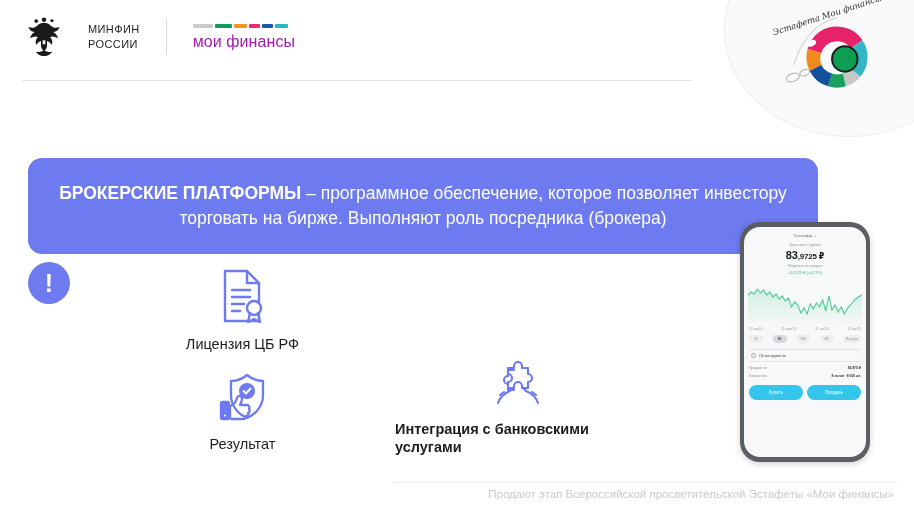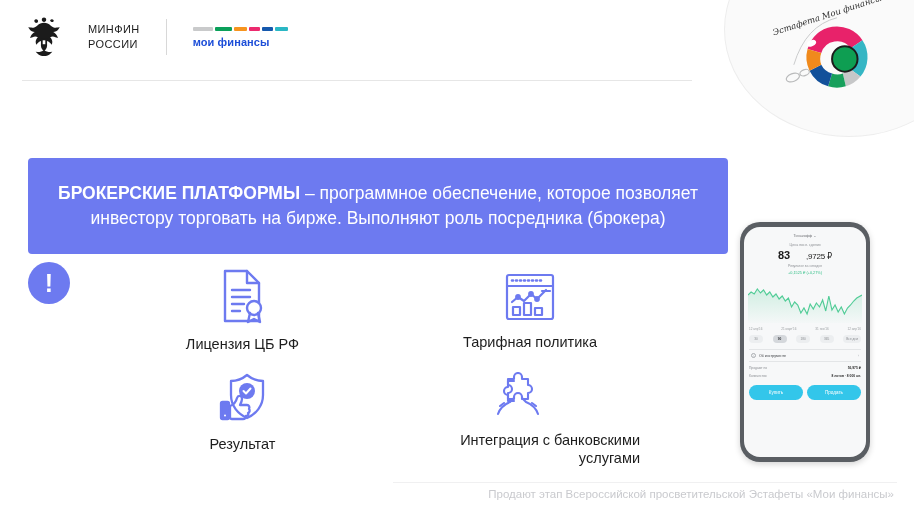--- a/index.html
+++ b/index.html
@@ -21,41 +21,41 @@
   }
 
   
   .header { position:absolute; top:14px; left:22px; display:flex; align-items:center; gap:22px; }
   .emblem { width:44px; height:46px; }
   .minfin-text { font-size:11px; font-weight:normal; color:#1c1c1c; line-height:1.35; letter-spacing:.4px; }
   .logo-divider { width:1px; height:36px; background:#d8d8d8; margin:0 4px; }
   .mf-logo { display:flex; flex-direction:column; gap:5px; }
   .mf-bars { display:flex; gap:2px; }
   .mf-bars span { height:4px; border-radius:1px; display:block; }
-  .mf-name { font-size:11px; font-weight:bold; color:#1d4ed8; letter-spacing:.1px; }
+  .mf-name { font-size:16px; font-weight:normal; color:#a21caf; letter-spacing:.1px; }
   .header-rule { position:absolute; top:80px; left:22px; width:670px; height:1px; background:#e6e6e6; }
 
   
   .estafeta { position:absolute; top:6px; right:18px; width:122px; height:98px; }
   .estafeta .script { position:absolute; top:4px; left:-4px; font-size:8.5px; color:#2f2f2f;
       font-family:"DejaVu Serif", serif; font-style:italic; transform:rotate(-18deg); white-space:nowrap; }
 
   
   .title {
     position:absolute; left:26px; top:96px;
     font-size:35px; font-weight:bold; color:#2b2b2b;
     letter-spacing:-0.2px;
   }
 
   
   .callout {
     position:absolute; left:28px; top:158px;
-    width:700px; height:96px;
+    width:790px; height:96px;
     background:#6d7af0;
-    border-radius:4px;
+    border-radius:14px;
     color:#ffffff;
     display:flex; align-items:center; justify-content:center;
     text-align:center;
     padding:6px 26px;
     font-size:17.5px; line-height:1.45;
   }
   .callout b { font-weight:bold; }
 
   
   .excl-badge {
@@ -63,26 +63,26 @@
     width:42px; height:42px; border-radius:50%;
     background:#6d7af0;
     display:flex; align-items:center; justify-content:center;
   }
   .excl-badge .mark { color:#fff; font-size:25px; font-weight:bold; line-height:1; font-family:"Liberation Sans",sans-serif; }
 
   
   .feature { position:absolute; display:flex; flex-direction:column; align-items:center; }
   .feature .ficon { margin-bottom:7px; }
   .feature .flabel {
-    font-size:14.5px; color:#1d1d1d; text-align:right; line-height:1.25;
+    font-size:14.5px; color:#1d1d1d; text-align:left; line-height:1.25;
   }
   #feat-license   { left:160px; top:268px; width:165px; }
   #feat-tariff    { left:435px; top:272px; width:190px; }
   #feat-reliab    { left:165px; top:372px; width:155px; }
-  #feat-integr    { left:395px; top:372px; width:245px; }
+  #feat-integr    { left:395px; top:361px; width:245px;font-weight:bold; }
 
   
   .phone {
     position:absolute; left:740px; top:222px;
     width:130px; height:240px;
     border-radius:20px;
     background:#5a5e63;
     padding:5px 4px;
     box-shadow:0 2px 6px rgba(0,0,0,.18);
   }
@@ -91,21 +91,21 @@
     border-radius:16px;
     background:#f7f8f9;
     overflow:hidden;
     position:relative;
     font-size:3.6px;
     color:#2a2a2a;
   }
   .ph-ticker { text-align:center; font-size:3.9px; color:#77797d; padding-top:6px; }
   .ph-sub { text-align:center; font-size:3.6px; color:#8d9095; margin-top:5px; }
   .ph-price { text-align:center; font-size:11px; font-weight:bold; color:#1b1b1b; margin-top:2px; letter-spacing:-.2px;}
-  .ph-price small{ font-size:8px; font-weight:normal;padding-left:16px; }
+  .ph-price small{ font-size:8px; font-weight:bold; }
   .ph-sub2 { text-align:center; font-size:3.5px; color:#8d9095; margin-top:3px; }
   .ph-delta { text-align:center; font-size:3.8px; color:#35c08a; margin-top:2px; }
   .ph-chart { margin-top:6px; padding:0 4px; }
   .ph-dates { display:flex; justify-content:space-between; padding:3px 5px 0 5px; font-size:3.1px; color:#9a9da1; }
   .ph-periods { display:flex; justify-content:space-between; padding:4px 5px 0 5px; }
   .ph-periods span {
     font-size:3.2px; color:#8b8e92; background:#eceef0;
     border-radius:6px; padding:2px 3px; min-width:14px; text-align:center;
   }
   .ph-periods span.sel { background:#d5d8dc; color:#35383c; font-weight:bold; }
@@ -211,38 +211,20 @@
         <path d="M8 3 h22 l12 12 v38 H8 Z"></path>
         <path d="M30 3 v12 h12"></path>
         <path d="M15 22 h18 M15 29 h18 M15 36 h12 M15 43 h8"></path>
         <circle cx="37" cy="40" r="7" fill="#fff"></circle>
         <path d="M33 45 l-2 9 6-3 6 3 -2 -9"></path>
       </svg>
     </span>
     <span class="flabel">Лицензия ЦБ РФ</span>
   </div>
 
-  <div class="feature" id="feat-tariff">
-    <span class="ficon">
-      <svg width="52" height="50" viewBox="0 0 52 50" fill="none" stroke="#6d7af0" stroke-width="2.2" stroke-linejoin="round" stroke-linecap="round">
-        <rect x="3" y="3" width="46" height="44" rx="2"></rect>
-        <path d="M3 14 h46"></path>
-        <path d="M8 8.5 h1 M12 8.5 h1 M16 8.5 h1 M20 8.5 h1 M24 8.5 h1 M28 8.5 h1 M32 8.5 h1 M36 8.5 h1" stroke-width="2.6"></path>
-        <path d="M38 19 h8"></path>
-        <path d="M8 30 l6 -5 6 4 7 -7 6 5 9 -9"></path>
-        <circle cx="14" cy="25" r="1.8" fill="#6d7af0"></circle>
-        <circle cx="27" cy="22" r="1.8" fill="#6d7af0"></circle>
-        <circle cx="33" cy="27" r="1.8" fill="#6d7af0"></circle>
-        <rect x="9" y="35" width="7" height="8"></rect>
-        <rect x="20" y="31" width="7" height="12"></rect>
-        <rect x="31" y="36" width="7" height="7"></rect>
-      </svg>
-    </span>
-    <span class="flabel">Тарифная политика</span>
-  </div>
 
   <div class="feature" id="feat-reliab">
     <span class="ficon">
       <svg width="52" height="52" viewBox="0 0 52 52" fill="none" stroke="#6d7af0" stroke-width="2.3" stroke-linejoin="round" stroke-linecap="round">
         <path d="M30 3 C24 8 19 9 14 9 v14 c0 11 7 19 16 23 9 -4 16 -12 16 -23 V9 c-5 0 -10 -1 -16 -6 Z"></path>
         <circle cx="30" cy="19" r="8" fill="#6d7af0" stroke="none"></circle>
         <path d="M26.5 19 l2.5 2.5 4.5 -5" stroke="#fff" stroke-width="2"></path>
         <rect x="4" y="30" width="8" height="17" rx="1.5" fill="#6d7af0" stroke="#6d7af0"></rect>
         <circle cx="8" cy="43.5" r="1" fill="#fff" stroke="none"></circle>
         <path d="M13 34 c3 -1 6 -4 7 -8 1 -3 5 -3 5 1 0 2 -1 4 -2 6 h7 c2 0 3 2 2 4 1 1 1 3 -1 4 1 1 0 3 -2 3 0 2 -1 3 -3 3 H15 c-1 0 -2 -1 -2 -2 Z"></path>

